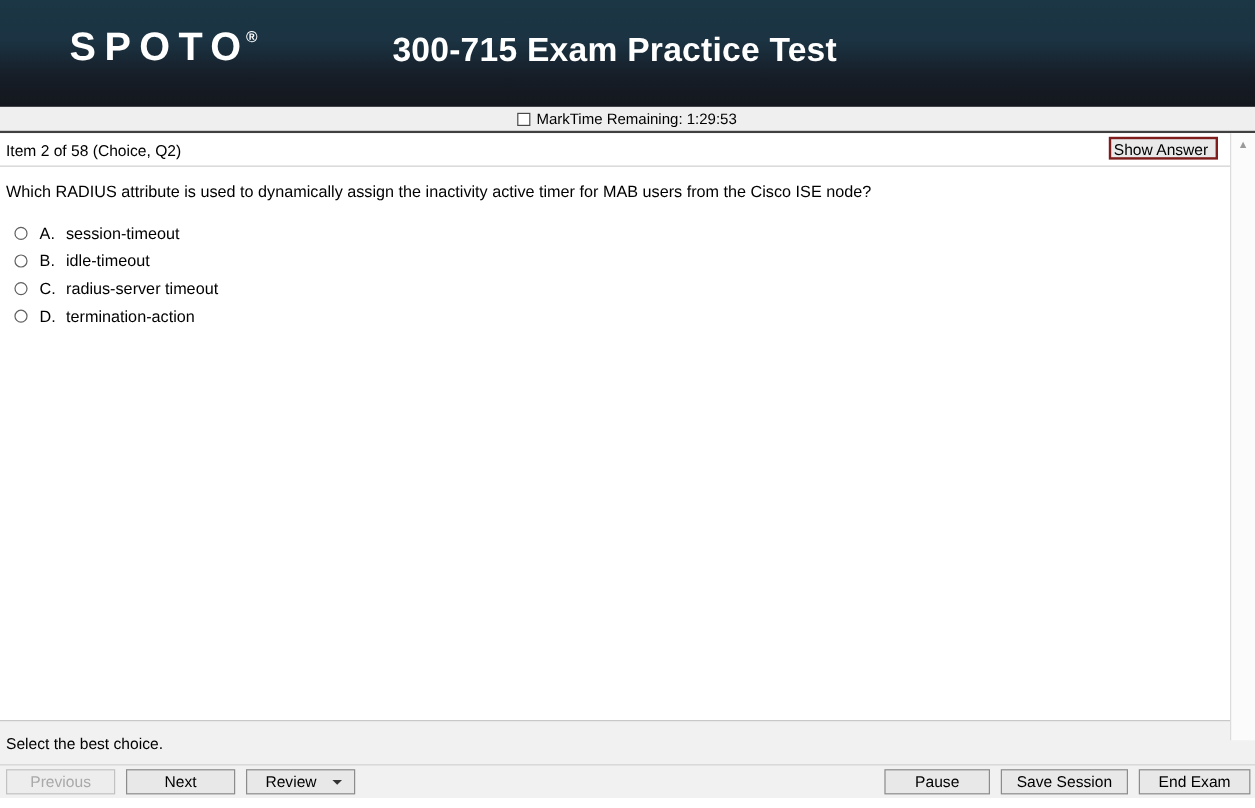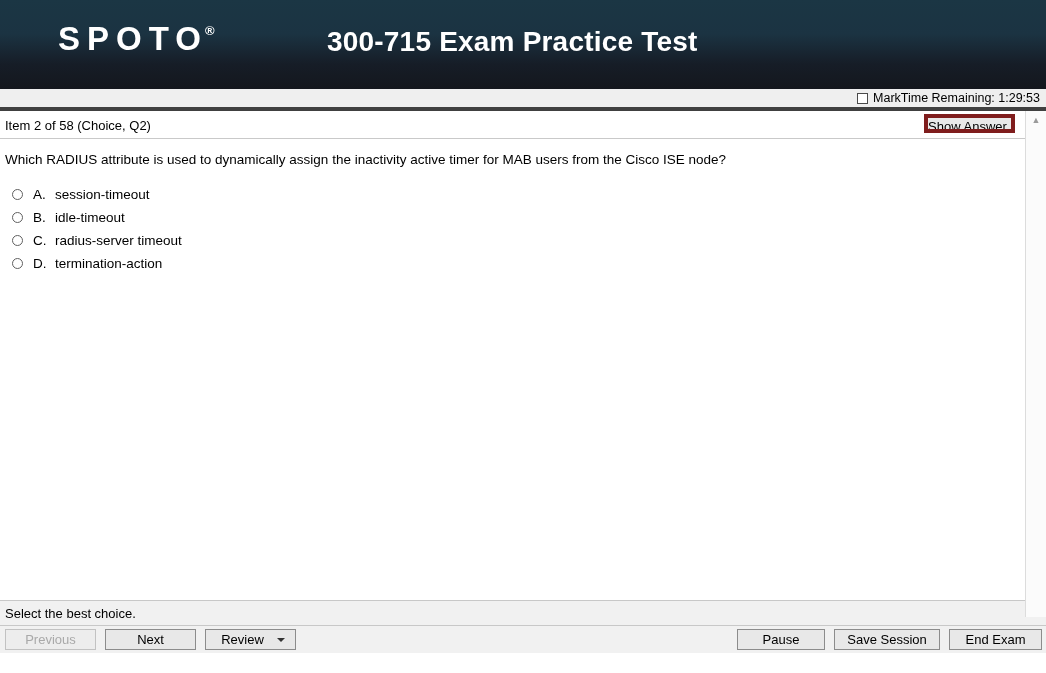--- a/index.html
+++ b/index.html
@@ -51,24 +51,24 @@
     font-size: 28px;
     font-weight: bold;
     letter-spacing: 0.2px;
     white-space: nowrap;
   }
 
   
   .toolbar {
     height: 22px;
     background: #efefef;
-    border-bottom: 4px solid #404040;
-    display: flex;
-    align-items: center;
-    justify-content: flex-end;
+    border-bottom: 2px solid #404040;
+    display: flex;
+    align-items: center;
+    justify-content: center;
     padding: 0 6px 0 5px;
     box-sizing: border-box;
     font-size: 12.5px;
     color: #000;
   }
   .mark-wrap {
     display: flex;
     align-items: center;
     gap: 5px;
   }
@@ -101,21 +101,21 @@
     font-size: 13px;
     color: #000;
   }
   .show-answer-btn {
     position: absolute;
     left: 924px;
     top: 3px;
     width: 91px;
     height: 19px;
     background: #e9e9e9;
-    border: 4px solid #7f1d1d;
+    border: 2px solid #7f1d1d;
     box-sizing: border-box;
     font-size: 13px;
     font-family: "Liberation Sans", sans-serif;
     color: #000;
     padding: 0;
     line-height: 17px;
     text-align: center;
     overflow: hidden;
     white-space: nowrap;
     text-indent: -4px;
@@ -192,21 +192,21 @@
     display: flex;
     align-items: center;
     justify-content: center;
     color: #9a9a9a;
     font-size: 9px;
     line-height: 1;
   }
 
   
   .statusbar {
-    height: 26px;
+    height: 38px;
     background: #f1f1f1;
     border-top: 1px solid #c8c8c8;
     border-bottom: 1px solid #c8c8c8;
     display: flex;
     align-items: center;
     justify-content: space-between;
     padding: 0 6px 0 5px;
     box-sizing: border-box;
     font-size: 13px;
     color: #000;

